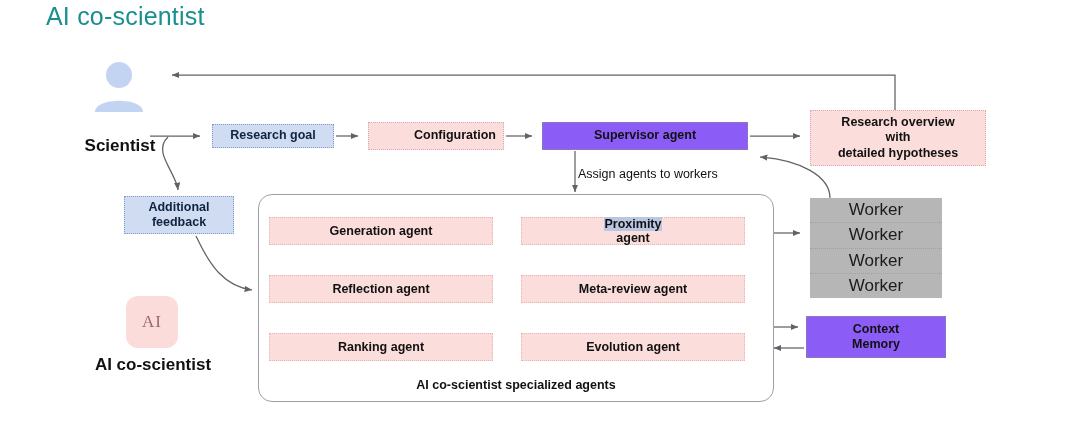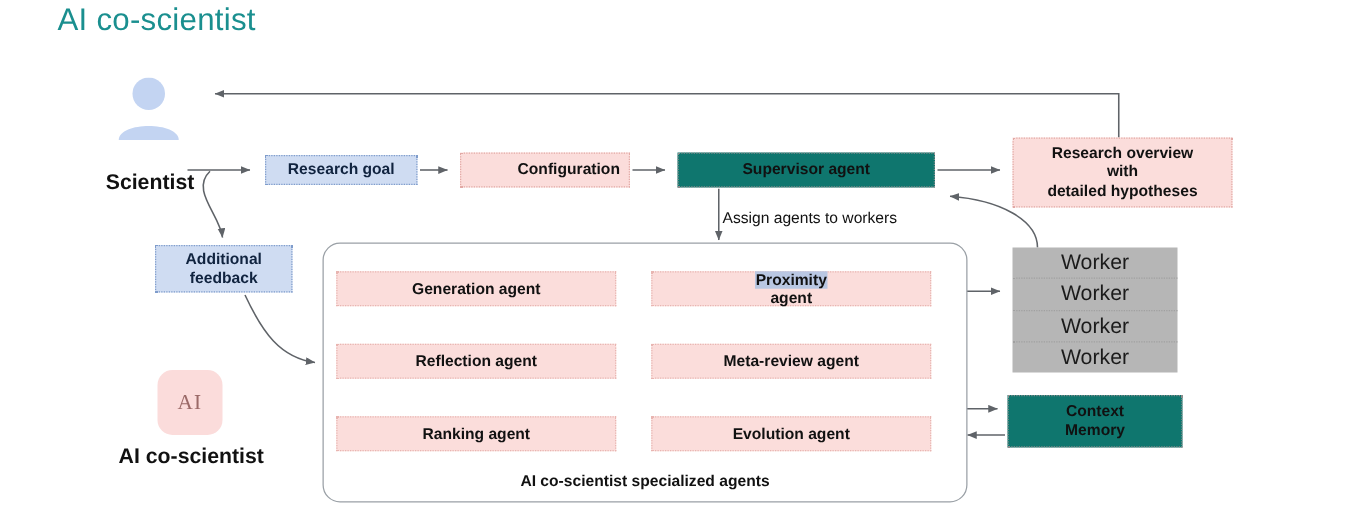--- a/index.html
+++ b/index.html
@@ -109,21 +109,21 @@
     color: #10233f;
   }
   .pink-box {
     background: #fbdddb;
     border: 1px dotted #e2a9a5;
     font-size: 12.5px;
     font-weight: bold;
     color: #111111;
   }
   .gray-box {
-    background: #0f766e;
+    background: #8b5cf6;
     border: 1px dotted #8d8d8d;
     font-size: 12.5px;
     font-weight: bold;
     color: #111111;
   }
 
   
   #research-goal   { left: 212px; top: 124px; width: 122px; height: 24px; }
   #configuration   { left: 368px; top: 122px; width: 136px; height: 28px; padding-left: 38px; }
   #supervisor      { left: 542px; top: 122px; width: 206px; height: 28px; }

